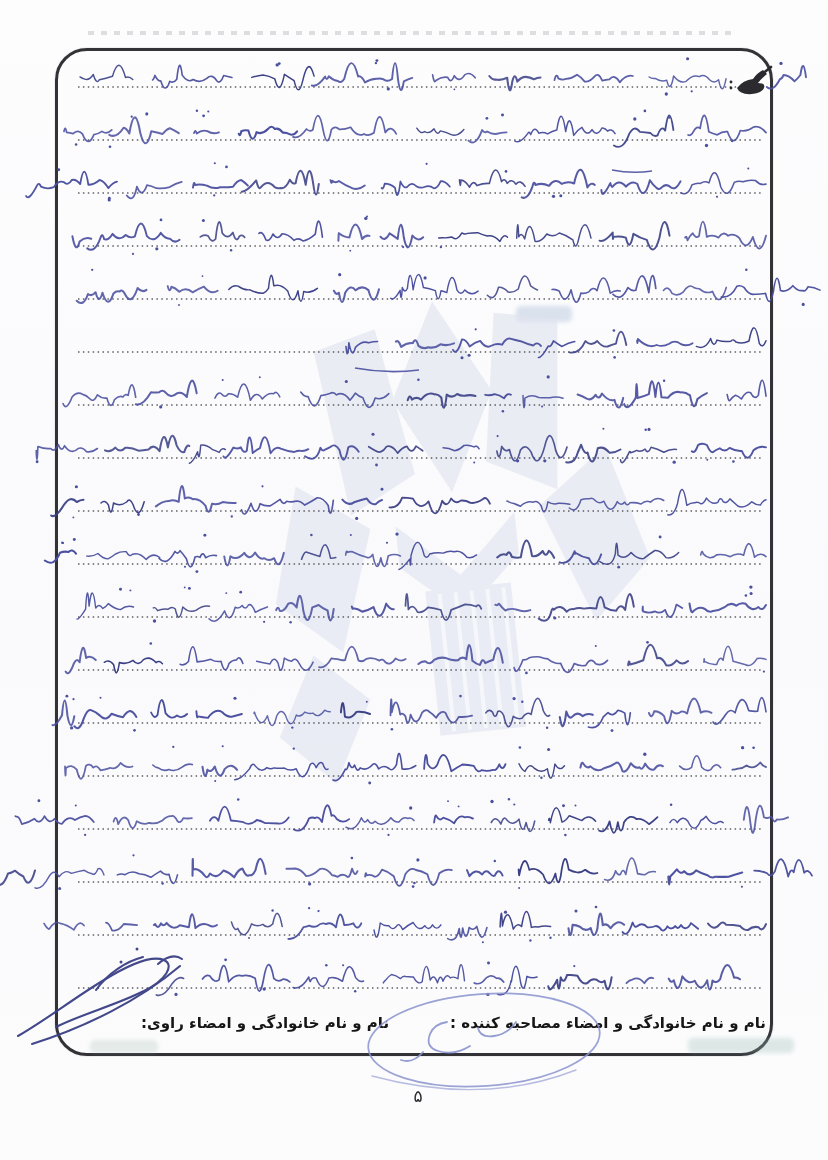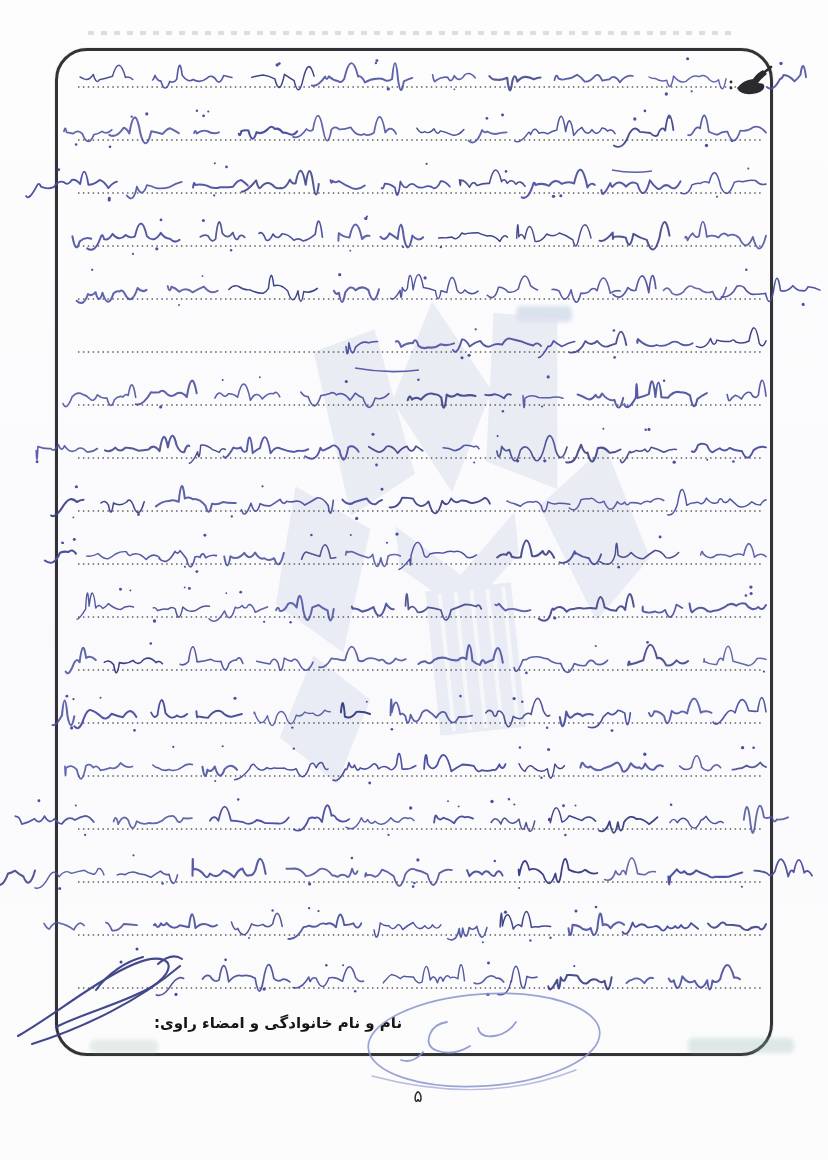--- a/index.html
+++ b/index.html
@@ -11,21 +11,20 @@
   .frame{
     position:absolute;left:55px;top:48px;width:712px;height:1002px;
     border:3px solid var(--border,#323237);border-radius:32px;z-index:1;
     box-shadow:0 0 0 1px rgba(40,40,45,.06);
   }
   .canvas{position:absolute;left:0;top:0;z-index:3;}
   .label{
     position:absolute;z-index:2;direction:rtl;white-space:nowrap;
     font-weight:bold;font-size:15px;color:var(--label,#161616);
     letter-spacing:.2px;
-    margin-left:13px;
   }
   .label-interviewer{right:62px;top:1014px;}
   .label-narrator{left:141px;top:1014px;}
   .page-number{
     position:absolute;z-index:2;left:400px;top:1086px;width:36px;text-align:center;
     font-size:17px;color:#2e2e33;
   }
   .pen-icon{position:absolute;left:727px;top:64px;z-index:4;}
   .streak{
     position:absolute;left:88px;top:31px;width:648px;height:4px;z-index:0;
@@ -42,20 +41,21 @@
 
 <div class="scan">
 
   <div class="streak"></div>
   <div class="frame"></div>
 
   <div class="ghost ghost-1"></div>
   <div class="ghost ghost-2"></div>
   <div class="ghost ghost-3"></div>
 
+  <div class="label label-interviewer">نام و نام خانوادگی و امضاء مصاحبه کننده :</div>
   <div class="label label-narrator">نام و نام خانوادگی و امضاء راوی:</div>
   <div class="page-number">۵</div>
 
   <svg class="canvas" width="828" height="1160" viewBox="0 0 828 1160">
 
     <g transform="rotate(-6 455 520)" fill="var(--wm,#dfe3ef)" opacity="0.6">
       <polygon points="455,300 505,395 455,492 405,395"></polygon>
       <polygon points="332,338 395,322 420,470 352,505"></polygon>
       <polygon points="578,330 515,318 492,465 560,500"></polygon>
       <polygon points="300,470 370,520 330,640 268,585"></polygon>

